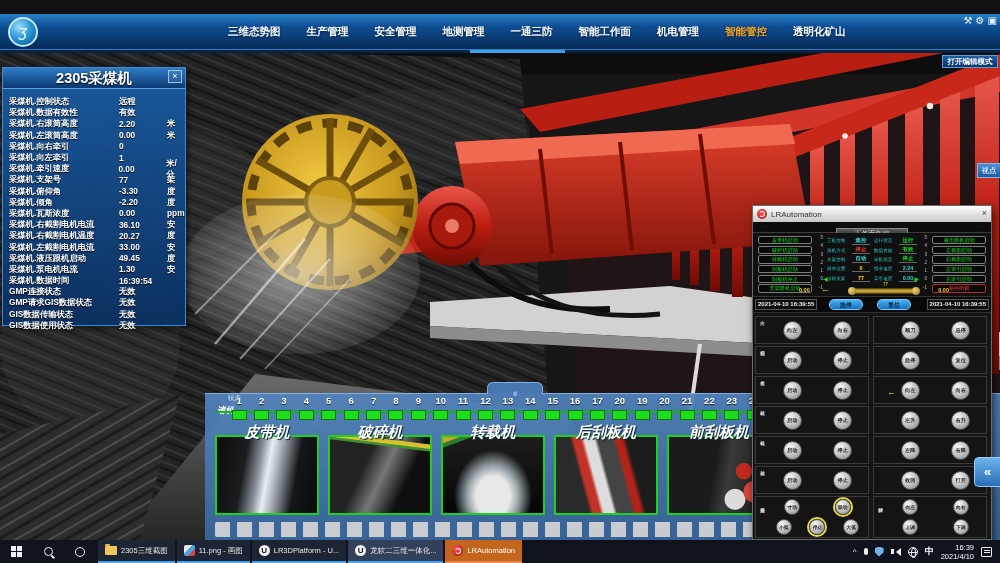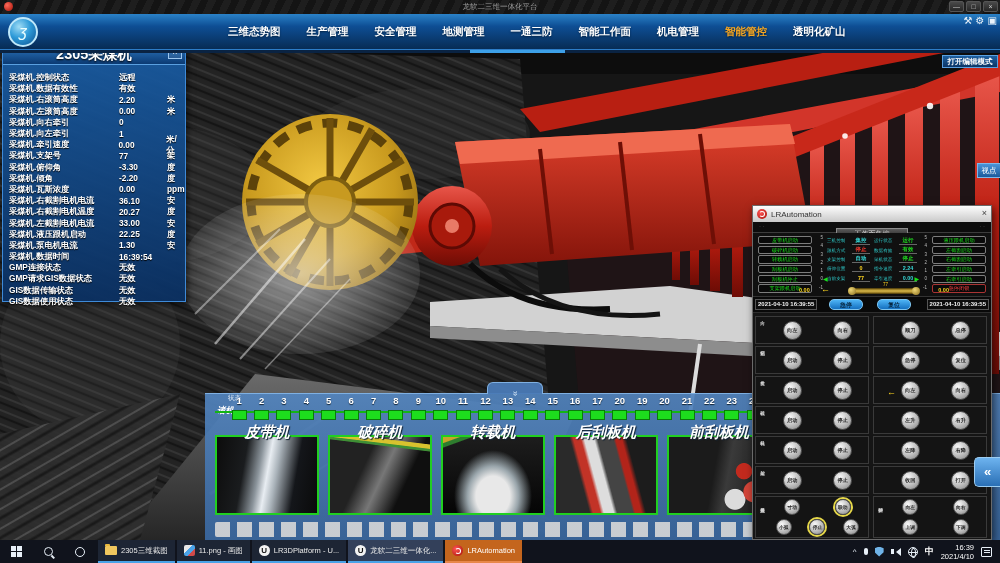--- a/index.html
+++ b/index.html
@@ -32,21 +32,21 @@
   #edit-btn { position:absolute; right:2px; top:55px; width:56px; height:13px; z-index:58;
     background:linear-gradient(#1d5fa0,#0c3566); border:1px solid #5aa0e0; color:#fff; font-size:7.5px; font-weight:bold; text-align:center; line-height:11px; }
 
   
   #scene { position:absolute; left:0; top:14px; width:1000px; height:526px; z-index:1; }
   #scene svg { display:block; }
 
   #viewpoint-tab { position:absolute; right:0; top:163px; z-index:5; width:23px; height:15px; background:linear-gradient(#4a94d8,#1c5a9c); border:1px solid #7db8ea; border-right:none; color:#fff; font-size:7.5px; text-align:center; line-height:13px; }
 
   
-  #left-panel { position:absolute; left:2px; top:43px; width:184px; height:259px; z-index:10;
+  #left-panel { position:absolute; left:2px; top:67px; width:184px; height:259px; z-index:10;
     background:linear-gradient(180deg,rgba(25,92,163,.94) 0%,rgba(10,48,98,.94) 100%); border:1px solid #3e8ad8; box-shadow:2px 3px 6px rgba(0,0,0,.5); }
   #lp-header { position:relative; height:21px; background:linear-gradient(180deg,#2f7bc4,#0b3a73); border-bottom:1px solid #5aa0e0; }
   #lp-title { text-align:center; font-size:14.5px; font-weight:bold; color:#fff; line-height:21px; text-shadow:0 1px 2px #000; }
   #lp-close { position:absolute; right:3px; top:2px; width:14px; height:13px; border:1px solid #9cc6ee; color:#fff; font-size:9px; line-height:11px; text-align:center; background:rgba(255,255,255,.08); }
   #lp-rows { padding-top:1px;margin-top:6px; }
   .lp-row { display:flex; height:11.2px; align-items:center; padding-left:6px; }
   .lp-l { width:110px; font-size:8.3px; font-weight:bold; color:#fff; text-shadow:0 1px 1px #000; white-space:nowrap; }
   .lp-v { width:48px; font-size:8.3px; font-weight:bold; color:#fff; text-shadow:0 1px 1px #000; }
   .lp-u { font-size:8.3px; font-weight:bold; color:#fff; text-shadow:0 1px 1px #000; }
 
@@ -287,29 +287,20 @@
       <line x1="215" y1="330" x2="305" y2="225" stroke="#fff" stroke-width="2.5" opacity="0.5"></line>
       <line x1="240" y1="345" x2="330" y2="245" stroke="#fff" stroke-width="2" opacity="0.45"></line>
       <line x1="195" y1="300" x2="280" y2="215" stroke="#fff" stroke-width="2" opacity="0.4"></line>
       <line x1="265" y1="355" x2="350" y2="265" stroke="#fff" stroke-width="1.5" opacity="0.4"></line>
 
       <path d="M470,250 Q520,300 610,295" stroke="#0c0c0c" stroke-width="6" fill="none"></path>
       <path d="M500,255 Q560,310 660,300" stroke="#141414" stroke-width="5" fill="none"></path>
     </svg>
   </div>
 
-  <div id="titlebar">
-    <span id="tb-logo"></span>
-    <span id="tb-title">龙软二三维一体化平台</span>
-    <span id="tb-ctrls">
-      <span class="tb-btn">—</span>
-      <span class="tb-btn">□</span>
-      <span class="tb-btn">×</span>
-    </span>
-  </div>
 
   <div id="navbar">
     <span id="nav-logo">ʒ</span>
     <div id="nav-menu">
 
         <span class="nav-item">三维态势图</span>
 
         <span class="nav-item">生产管理</span>
 
         <span class="nav-item">安全管理</span>
@@ -425,21 +416,21 @@
         </div>
 
         <div class="lp-row">
           <span class="lp-l">采煤机.左截割电机电流</span>
           <span class="lp-v">33.00</span>
           <span class="lp-u">安</span>
         </div>
 
         <div class="lp-row">
           <span class="lp-l">采煤机.液压跟机启动</span>
-          <span class="lp-v">22.25</span>
+          <span class="lp-v">49.45</span>
           <span class="lp-u">度</span>
         </div>
 
         <div class="lp-row">
           <span class="lp-l">采煤机.泵电机电流</span>
           <span class="lp-v">1.30</span>
           <span class="lp-u">安</span>
         </div>
 
         <div class="lp-row">

